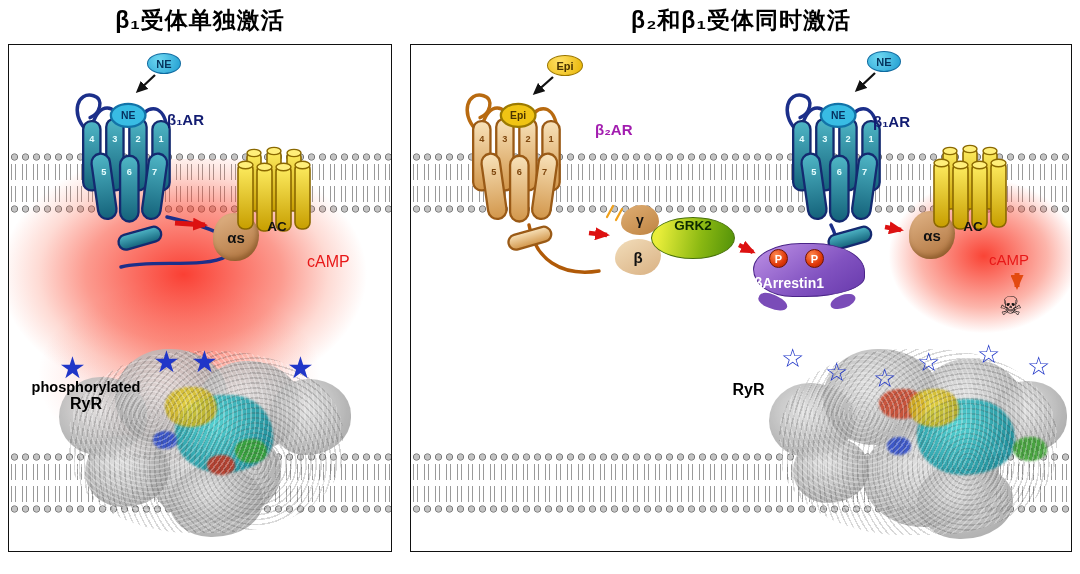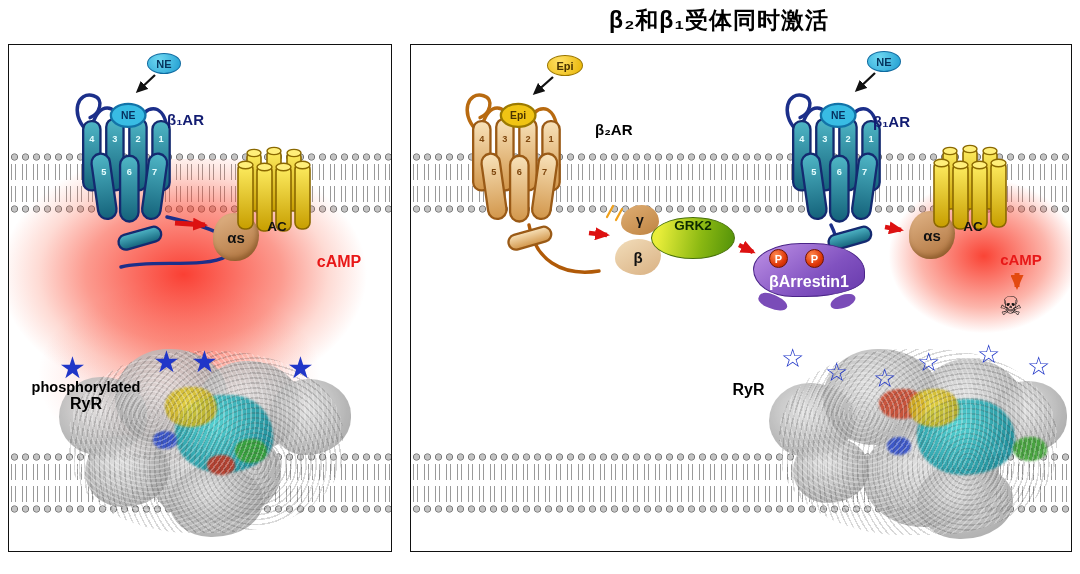--- a/index.html
+++ b/index.html
@@ -1,20 +1,20 @@
 <!DOCTYPE html>
 <html><head>
 <meta charset="utf-8">
 <style>
   *{box-sizing:border-box;margin:0;padding:0}
   body{font-family:"Liberation Sans",sans-serif;background:#fff}
   .canvas{position:relative;width:1080px;height:574px;background:#fff;overflow:hidden}
   .fig-title{position:absolute;top:5px;font-size:23px;font-weight:700;color:#000;text-align:center;letter-spacing:1px;z-index:8}
   .fig-title.tl{left:8px;width:384px}
-  .fig-title.tr{left:388px;width:662px}
+  .fig-title.tr{left:410px;width:662px}
   .panel{position:absolute;top:44px;height:508px;border:1.6px solid #111;background:#fff;overflow:hidden}
   #pL{left:8px;width:384px}
   #pR{left:410px;width:662px}
 
   .membrane{position:absolute;left:0;right:0;height:64px;z-index:1;
     background-image:
       radial-gradient(circle at 5.5px 6px,#c4c4c4 2.4px,#6f6f6f 3.1px,rgba(0,0,0,0) 4px),
       radial-gradient(circle at 5.5px 6px,#c4c4c4 2.4px,#6f6f6f 3.1px,rgba(0,0,0,0) 4px),
       repeating-linear-gradient(90deg,rgba(0,0,0,0) 0 2.2px,#9a9a9a 2.2px 3.4px,rgba(0,0,0,0) 3.4px 6.2px,#9a9a9a 6.2px 7.4px,rgba(0,0,0,0) 7.4px 11px),
       repeating-linear-gradient(90deg,rgba(0,0,0,0) 0 2.2px,#9a9a9a 2.2px 3.4px,rgba(0,0,0,0) 3.4px 6.2px,#9a9a9a 6.2px 7.4px,rgba(0,0,0,0) 7.4px 11px);
@@ -58,39 +58,39 @@
   .blob-as{position:absolute;z-index:5;width:46px;height:48px;border-radius:46% 54% 52% 48%/52% 48% 55% 45%;
     background:linear-gradient(155deg,#dcae80 10%,#b57b46 85%);box-shadow:inset -2px -3px 5px rgba(90,50,10,.4);
     display:flex;align-items:center;justify-content:center;font-weight:700;font-size:15px;color:#111}
   .grk2{position:absolute;z-index:5;width:84px;height:42px;border-radius:50%;
     background:linear-gradient(100deg,#e9ee3a 10%,#8ab812 60%,#58960a 95%);border:1px solid #47700a;
     display:flex;align-items:flex-start;justify-content:center;font-weight:700;font-size:13.5px;color:#0c2a00}
   .arrestin{position:absolute;z-index:5;width:112px;height:54px;border-radius:48% 52% 60% 40%/55% 60% 42% 58%;
     background:linear-gradient(145deg,#b78ae2 8%,#8152c0 60%,#6a3cae 95%);border:1.5px solid #4a2488}
   .arrestin::before{content:"";position:absolute;left:4px;bottom:-13px;width:30px;height:14px;border-radius:50% 50% 60% 40%;background:#7a4cb8;transform:rotate(24deg)}
   .arrestin::after{content:"";position:absolute;right:8px;bottom:-12px;width:26px;height:13px;border-radius:50%;background:#7a4cb8;transform:rotate(-20deg)}
-  .arrestin .lbl{position:absolute;left:0;right:0;bottom:5px;text-align:center;color:#fff;font-weight:700;font-size:16px}
+  .arrestin .lbl{position:absolute;left:0;right:0;bottom:5px;color:#fff;font-weight:700;font-size:14px}
   .pcircle{position:absolute;z-index:6;width:19px;height:19px;border-radius:50%;
     background:radial-gradient(circle at 35% 30%,#ff8a50,#e03808 60%,#a82000);border:1.5px solid #701400;
     display:flex;align-items:center;justify-content:center;font-weight:700;font-size:11px;color:#fff}
   .pde4{position:absolute;z-index:5;width:96px;height:44px;border-radius:50%;
     background:radial-gradient(ellipse at 35% 30%,#a0a0ee 5%,#5a5ac2 60%,#3c3ca0 95%);border:1px solid #2a2a7a;
     display:flex;align-items:center;justify-content:center;color:#fff;font-weight:700;font-size:14.5px}
   .gblob{position:absolute;z-index:5;display:flex;align-items:center;justify-content:center;font-weight:700;color:#111}
   #gammaBlob{width:38px;height:30px;border-radius:55% 45% 50% 50%/60% 55% 45% 40%;background:linear-gradient(150deg,#dfae74,#bf8442);font-size:14px}
   #betaBlob{width:46px;height:36px;border-radius:50% 50% 45% 55%/55% 45% 55% 45%;background:linear-gradient(150deg,#f2ddba,#d9b183);font-size:15px}
 
   .callout{position:absolute;z-index:7;display:flex;align-items:center;justify-content:center;font-weight:700;font-size:11px;border-radius:50%}
   .callout.ne{width:34px;height:21px;background:radial-gradient(circle at 35% 30%,#6fd8f2,#1e9cd0);border:1.2px solid #0e6aa0;color:#05345e}
   .callout.epi{width:36px;height:21px;background:radial-gradient(circle at 35% 30%,#ffe066,#e8b400);border:1.2px solid #9a7600;color:#4a3400}
 
   .rlabel{position:absolute;z-index:7;font-weight:700;font-size:15px}
   .navy{color:#121c72}
-  .brown{color:#000000}
-  .camp{position:absolute;z-index:7;color:#e81818;font-weight:700;font-size:16px;width:64px;text-align:center}
+  .brown{color:#a21caf}
+  .camp{position:absolute;z-index:7;color:#e81818;font-weight:400;font-size:16px;width:64px;text-align:left}
   .aclabel{position:absolute;z-index:7;font-weight:700;font-size:13.5px;color:#111;width:44px;text-align:center}
   .skull{position:absolute;z-index:7;font-size:26px;color:#111;line-height:1}
   .star{position:absolute;z-index:5;color:#2036c8;line-height:1}
   .caption{position:absolute;z-index:7;text-align:center;color:#000;font-weight:700}
   .caption .l1{font-size:14.5px}
   .caption .l2{font-size:16px}
 
   .ryr{position:absolute;z-index:3}
   .lobe{position:absolute;background:radial-gradient(ellipse at 42% 38%,#d6d6d6 10%,#a6a6a6 65%,#909090);opacity:.82;filter:blur(.7px);border-radius:48% 52% 55% 45%/52% 48% 50% 50%}
   .patch{position:absolute;filter:blur(1.2px);opacity:.88;border-radius:50% 45% 55% 50%/48% 55% 45% 52%}
@@ -123,20 +123,21 @@
         </marker>
       <marker id="ahR" markerUnits="userSpaceOnUse" markerWidth="15" markerHeight="13" refX="12" refY="6.5" orient="auto">
           <path d="M0,0 L15,6.5 L0,13 Z" fill="#dd1111"></path>
         </marker>
       <marker id="ahO" markerUnits="userSpaceOnUse" markerWidth="15" markerHeight="13" refX="12" refY="6.5" orient="auto">
           <path d="M0,0 L15,6.5 L0,13 Z" fill="#e34a10"></path>
         </marker>
     </defs>
   </svg>
 
+  <div class="fig-title tl">β₁受体单独激活</div>
   <div class="fig-title tr">β₂和β₁受体同时激活</div>
 
   <section class="panel" id="pL">
     <div class="membrane" style="top:106px"></div>
     <div class="membrane" style="top:406px"></div>
     <div class="cloud" id="cloudL"></div>
 
     <div class="ryr" style="left:48px;top:298px;width:298px;height:198px">
       <div class="lobe" style="left:2px;top:34px;width:88px;height:78px"></div>
       <div class="lobe" style="left:58px;top:6px;width:112px;height:95px"></div>

